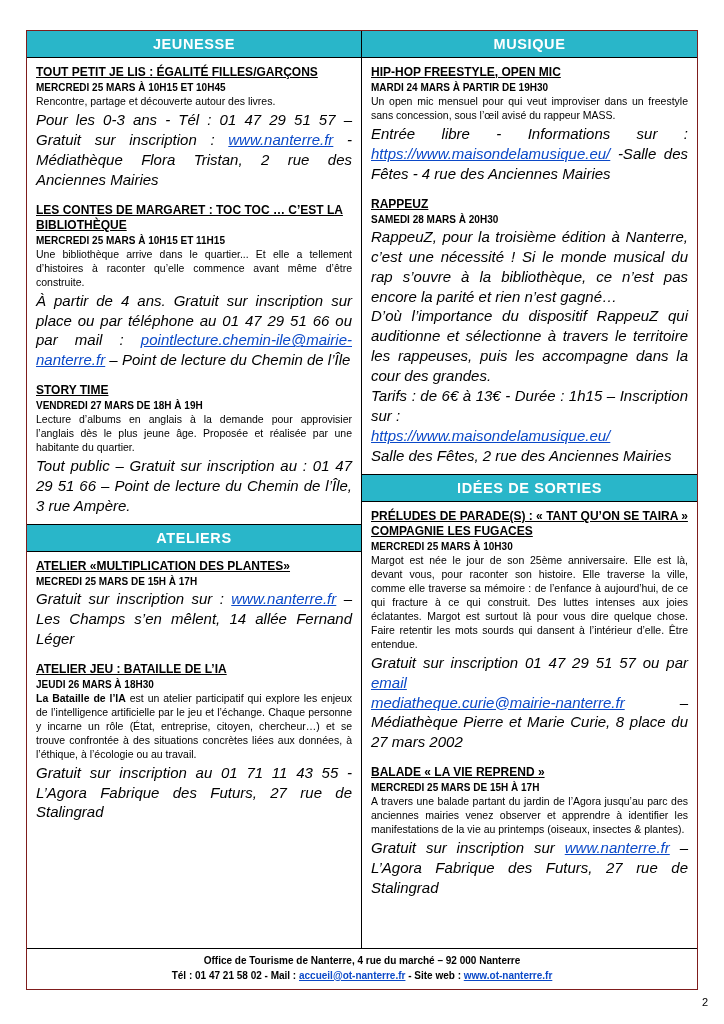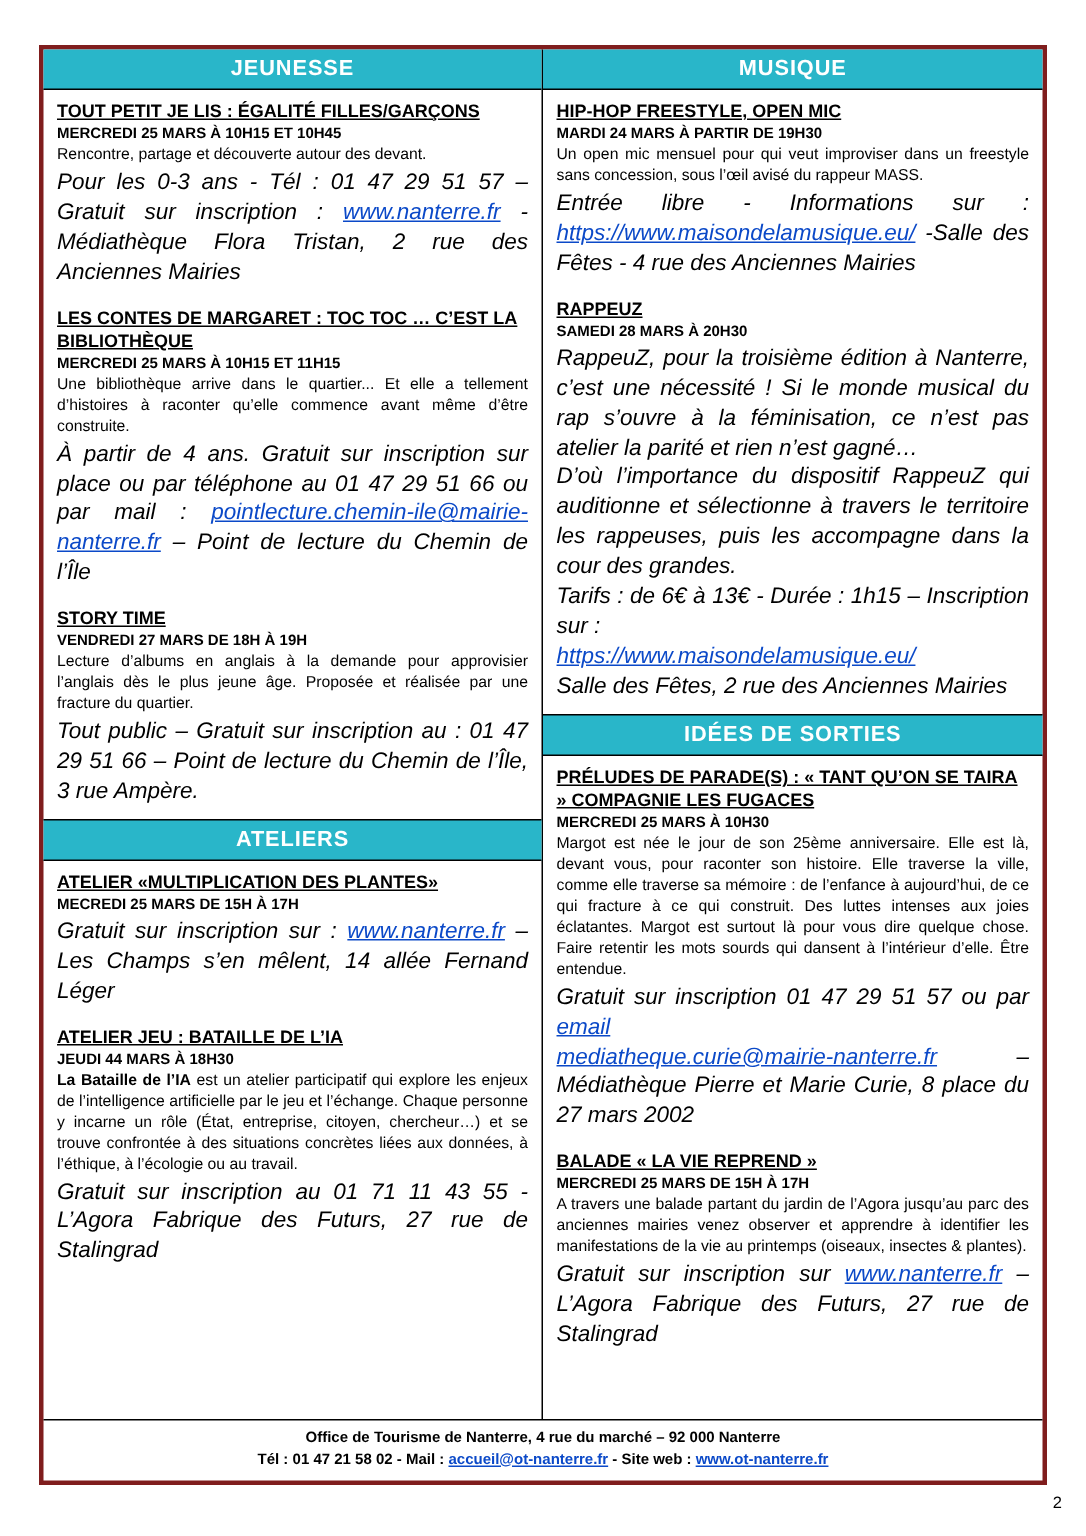--- a/index.html
+++ b/index.html
@@ -10,21 +10,21 @@
   body {
     width: 724px; height: 1024px;
     font-family: "Liberation Sans", sans-serif;
     color: #000;
     position: relative;
   }
   .page {
     position: absolute;
     left: 26px; top: 30px;
     width: 672px; height: 960px;
-    border: 3px solid #7f1d1d;
+    border: 1px solid #7f1d1d;
     display: flex;
     flex-direction: column;
   }
   .cols {
     display: flex;
     flex: 1 1 auto;
     min-height: 0;
   }
   .col {
     width: 50%;
@@ -107,53 +107,53 @@
 
     <div class="col col-left">
 
       <div class="section-head first">JEUNESSE</div>
 
       <div class="colinner">
 
         <div class="evt">
           <div class="evt-title">TOUT PETIT JE LIS : ÉGALITÉ FILLES/GARÇONS</div>
           <div class="evt-date">MERCREDI 25 MARS À 10H15 ET 10H45</div>
-          <div class="evt-body">Rencontre, partage et découverte autour des devant.</div>
+          <div class="evt-body">Rencontre, partage et découverte autour des livres.</div>
           <div class="evt-info"><span>Pour les 0-3 ans - Tél : 01 47 29 51 57 – Gratuit sur inscription : </span><span class="link">www.nanterre.fr</span><span> - Médiathèque Flora Tristan, 2 rue des Anciennes Mairies</span></div>
         </div>
 
         <div class="evt">
           <div class="evt-title">LES CONTES DE MARGARET : TOC TOC … C’EST LA BIBLIOTHÈQUE</div>
           <div class="evt-date">MERCREDI 25 MARS À 10H15 ET 11H15</div>
           <div class="evt-body">Une bibliothèque arrive dans le quartier... Et elle a tellement d’histoires à raconter qu’elle commence avant même d’être construite.</div>
           <div class="evt-info"><span>À partir de 4 ans. Gratuit sur inscription sur place ou par téléphone au 01 47 29 51 66 ou par mail : </span><span class="link">pointlecture.chemin-ile@mairie-nanterre.fr</span><span> – Point de lecture du Chemin de l’Île</span></div>
         </div>
 
         <div class="evt">
           <div class="evt-title">STORY TIME</div>
           <div class="evt-date">VENDREDI 27 MARS DE 18H À 19H</div>
-          <div class="evt-body">Lecture d’albums en anglais à la demande pour approvisier l’anglais dès le plus jeune âge. Proposée et réalisée par une fracture du quartier.</div>
+          <div class="evt-body">Lecture d’albums en anglais à la demande pour approvisier l’anglais dès le plus jeune âge. Proposée et réalisée par une habitante du quartier.</div>
           <div class="evt-info">Tout public – Gratuit sur inscription au : 01 47 29 51 66 – Point de lecture du Chemin de l’Île, 3 rue Ampère.</div>
         </div>
 
       </div>
 
       <div class="section-head">ATELIERS</div>
 
       <div class="colinner">
 
         <div class="evt">
           <div class="evt-title">ATELIER «MULTIPLICATION DES PLANTES»</div>
           <div class="evt-date">MECREDI 25 MARS DE 15H À 17H</div>
           <div class="evt-info"><span>Gratuit sur inscription sur : </span><span class="link">www.nanterre.fr</span><span> – Les Champs s’en mêlent, 14 allée Fernand Léger</span></div>
         </div>
 
         <div class="evt">
           <div class="evt-title">ATELIER JEU : BATAILLE DE L’IA</div>
-          <div class="evt-date">JEUDI 44 MARS À 18H30</div>
+          <div class="evt-date">JEUDI 26 MARS À 18H30</div>
           <div class="evt-body"><b>La Bataille de l’IA</b><span> est un atelier participatif qui explore les enjeux de l’intelligence artificielle par le jeu et l’échange. Chaque personne y incarne un rôle (État, entreprise, citoyen, chercheur…) et se trouve confrontée à des situations concrètes liées aux données, à l’éthique, à l’écologie ou au travail.</span></div>
           <div class="evt-info">Gratuit sur inscription au 01 71 11 43 55 - L’Agora Fabrique des Futurs, 27 rue de Stalingrad</div>
         </div>
 
       </div>
 
     </div>
 
     <div class="col col-right">
 
@@ -164,21 +164,21 @@
         <div class="evt">
           <div class="evt-title">HIP-HOP FREESTYLE, OPEN MIC</div>
           <div class="evt-date">MARDI 24 MARS À PARTIR DE 19H30</div>
           <div class="evt-body">Un open mic mensuel pour qui veut improviser dans un freestyle sans concession, sous l’œil avisé du rappeur MASS.</div>
           <div class="evt-info"><span>Entrée libre - Informations sur : </span><span class="link">https://www.maisondelamusique.eu/</span><span> -Salle des Fêtes - 4 rue des Anciennes Mairies</span></div>
         </div>
 
         <div class="evt">
           <div class="evt-title">RAPPEUZ</div>
           <div class="evt-date">SAMEDI 28 MARS À 20H30</div>
-          <div class="evt-info">RappeuZ, pour la troisième édition à Nanterre, c’est une nécessité ! Si le monde musical du rap s’ouvre à la féminisation, ce n’est pas atelier la parité et rien n’est gagné…</div>
+          <div class="evt-info">RappeuZ, pour la troisième édition à Nanterre, c’est une nécessité ! Si le monde musical du rap s’ouvre à la bibliothèque, ce n’est pas encore la parité et rien n’est gagné…</div>
           <div class="evt-info">D’où l’importance du dispositif RappeuZ qui auditionne et sélectionne à travers le territoire les rappeuses, puis les accompagne dans la cour des grandes.</div>
           <div class="evt-info"><span>Tarifs : de 6€ à 13€ - Durée : 1h15 – Inscription sur : </span><br><span class="link">https://www.maisondelamusique.eu/</span><br><span>Salle des Fêtes, 2 rue des Anciennes Mairies</span></div>
         </div>
 
       </div>
 
       <div class="section-head">IDÉES DE SORTIES</div>
 
       <div class="colinner">
 

